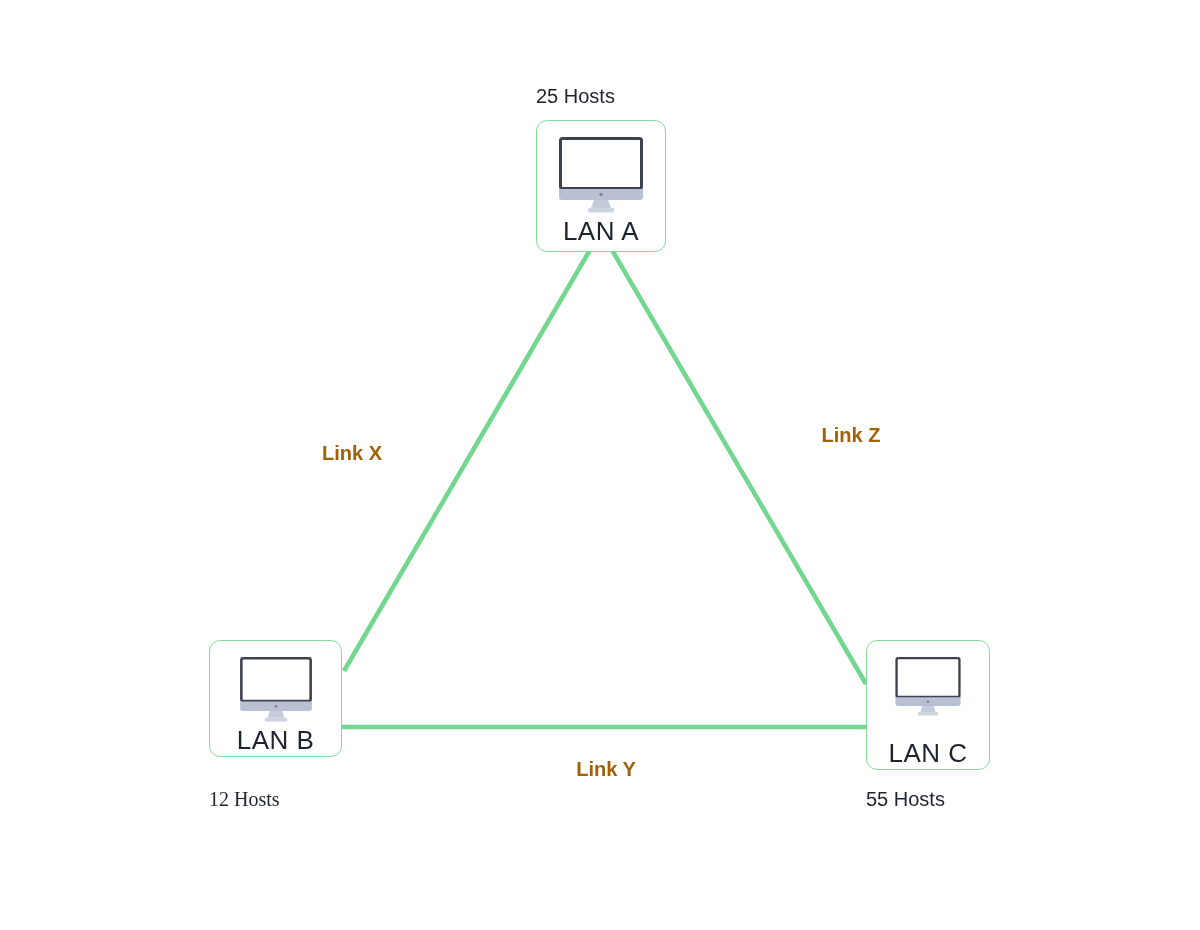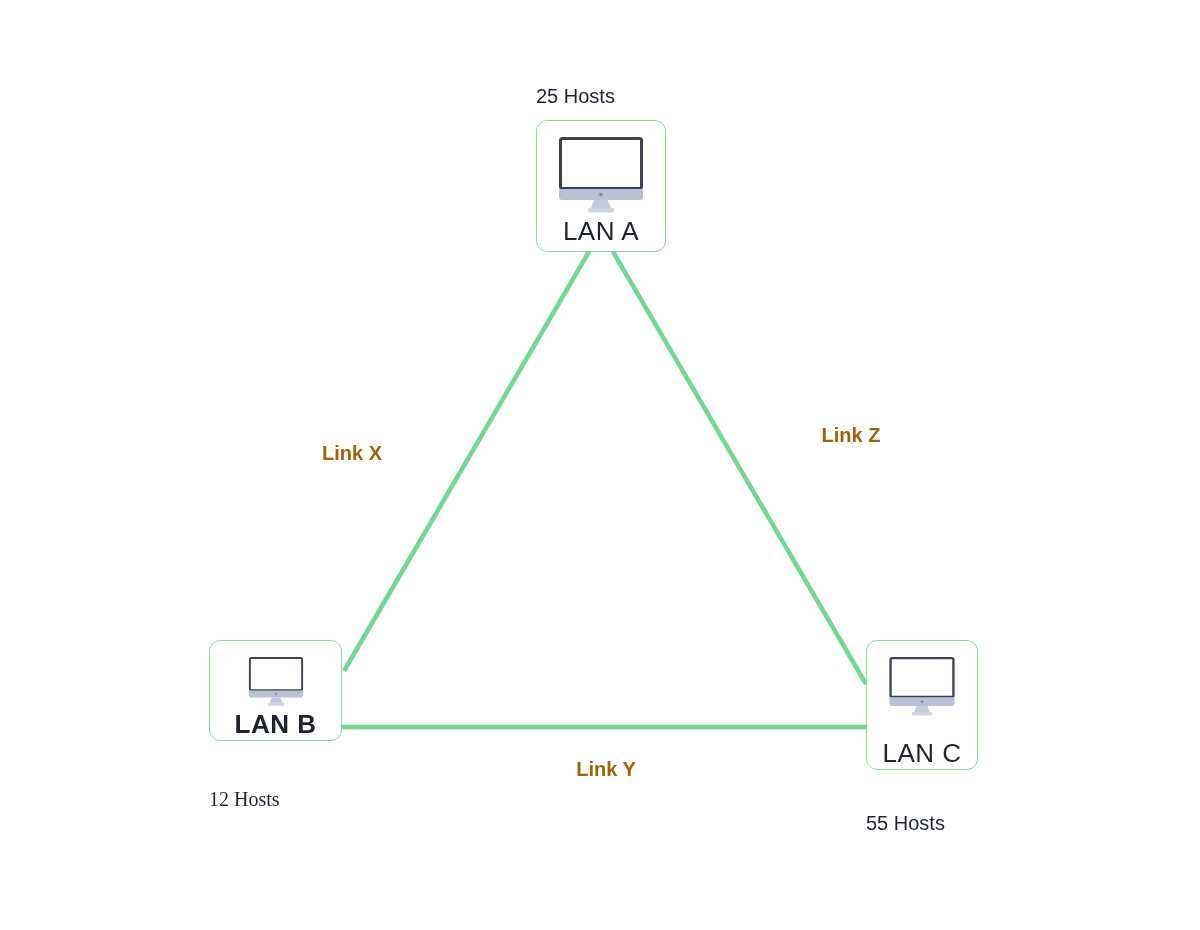--- a/index.html
+++ b/index.html
@@ -42,43 +42,43 @@
     background: #ffffff;
     border: 1px solid var(--node-border);
     border-radius: 11px;
     display: flex;
     flex-direction: column;
     align-items: center;
     justify-content: flex-start;
     padding-top: 16px;
   }
   .node-a { left: 536px; top: 120px; width: 130px; height: 132px; }
-  .node-b { left: 209px; top: 640px; width: 133px; height: 101px; font-weight: bold; }
-  .node-c { left: 866px; top: 640px; width: 112px; height: 130px; gap: 19px; }
+  .node-b { left: 209px; top: 640px; width: 133px; height: 117px; }
+  .node-c { left: 866px; top: 640px; width: 124px; height: 130px; gap: 19px; }
 
   .monitor { width: 84px; height: 76px; display: block; }
 
   .node-label {
     margin-top: 3px;
     font-size: 26px;
     letter-spacing: 0.5px;
     color: var(--text);
     white-space: nowrap;
   }
 
   .host-label {
     position: absolute;
     text-align: left;
     font-size: 20px;
     color: var(--text);
     white-space: nowrap;
   }
   .host-a { left: 536px; top: 85px;  width: 130px; }
   .host-b { left: 209px; top: 788px; width: 133px; font-family: Liberation Serif, serif; }
-  .host-c { left: 866px; top: 788px; width: 132px; margin-top: 24px; }
+  .host-c { left: 866px; top: 788px; width: 132px; }
 
   .link-label {
     position: absolute;
     font-size: 20px;
     font-weight: bold;
     color: #a16207;
     text-align: left;
     white-space: nowrap;
     transform: translate(-50%, -50%);
   }

